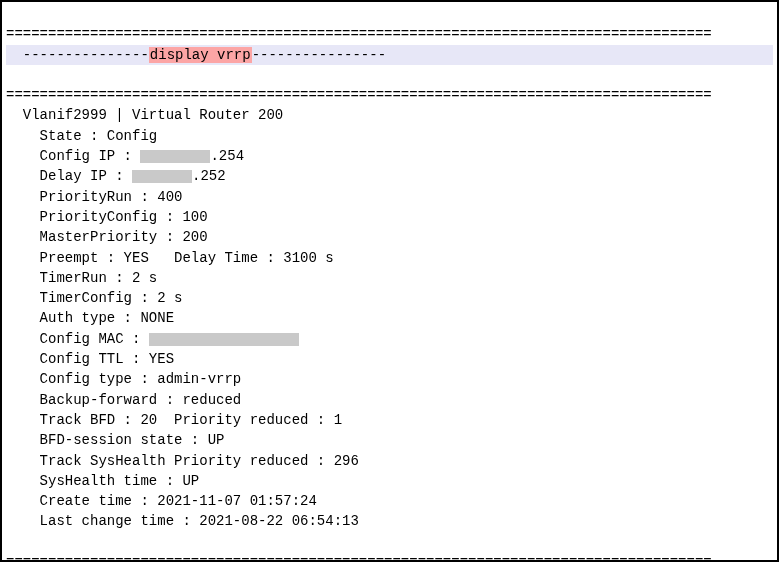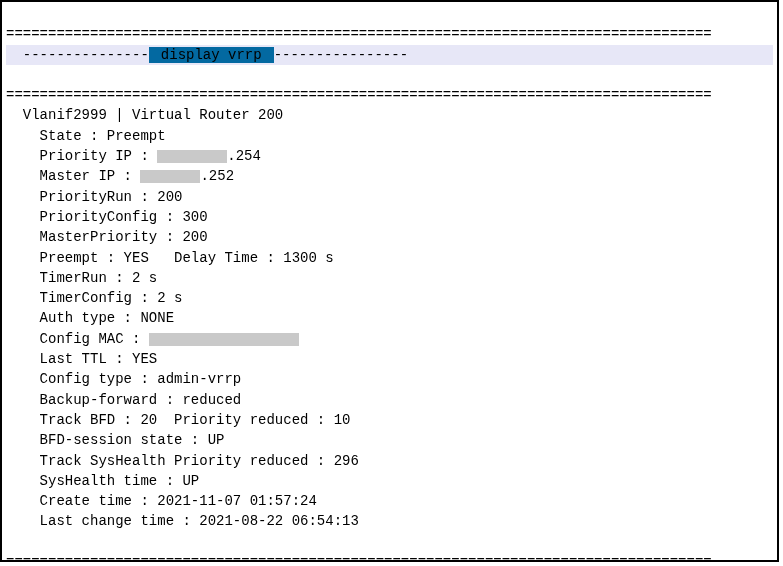--- a/index.html
+++ b/index.html
@@ -1,47 +1,47 @@
 <!DOCTYPE html>
 <html><head>
 <meta charset="utf-8">
 <style>
   html,body{margin:0;padding:0;background:#fff;}
   .frame{border:2px solid #000;width:779px;height:562px;box-sizing:border-box;
     font-family:"Courier New",monospace;font-size:14px;line-height:1.45;color:#000;
     padding:2px 4px;overflow:hidden;}
   .out{white-space:pre;}
   .cmdline{background:#e7e7f7;}
-  .hl{background:#0369a1;padding:0 12px;}
+  .hl{background:#fca5a5;padding:0 1px;}
   .blot{display:inline-block;height:13px;vertical-align:middle;background:#c9c9c9;}
 </style>
 </head>
 <body>
 
 <div class="frame">
 <div class="out">
 <span>====================================================================================</span>
 <div class="cmdline"><span>  ---------------</span><span class="hl">display vrrp</span><span>----------------</span></div>
 <span>====================================================================================</span>
 <span>  Vlanif2999 | Virtual Router 200</span>
-<span>    State : Preempt</span>
-<span><span>    Priority IP : </span><span class="blot" style="width:70px"></span><span>.254</span></span>
-<span><span>    Master IP : </span><span class="blot" style="width:60px"></span><span>.252</span></span>
-<span>    PriorityRun : 200</span>
-<span>    PriorityConfig : 300</span>
+<span>    State : Config</span>
+<span><span>    Config IP : </span><span class="blot" style="width:70px"></span><span>.254</span></span>
+<span><span>    Delay IP : </span><span class="blot" style="width:60px"></span><span>.252</span></span>
+<span>    PriorityRun : 400</span>
+<span>    PriorityConfig : 100</span>
 <span>    MasterPriority : 200</span>
-<span>    Preempt : YES   Delay Time : 1300 s</span>
+<span>    Preempt : YES   Delay Time : 3100 s</span>
 <span>    TimerRun : 2 s</span>
 <span>    TimerConfig : 2 s</span>
 <span>    Auth type : NONE</span>
 <span><span>    Config MAC : </span><span class="blot" style="width:150px"></span></span>
-<span>    Last TTL : YES</span>
+<span>    Config TTL : YES</span>
 <span>    Config type : admin-vrrp</span>
 <span>    Backup-forward : reduced</span>
-<span>    Track BFD : 20  Priority reduced : 10</span>
+<span>    Track BFD : 20  Priority reduced : 1</span>
 <span>    BFD-session state : UP</span>
 <span>    Track SysHealth Priority reduced : 296</span>
 <span>    SysHealth time : UP</span>
 <span>    Create time : 2021-11-07 01:57:24</span>
 <span>    Last change time : 2021-08-22 06:54:13</span>
 
 <span>====================================================================================</span>
 </div>
 </div>
 

